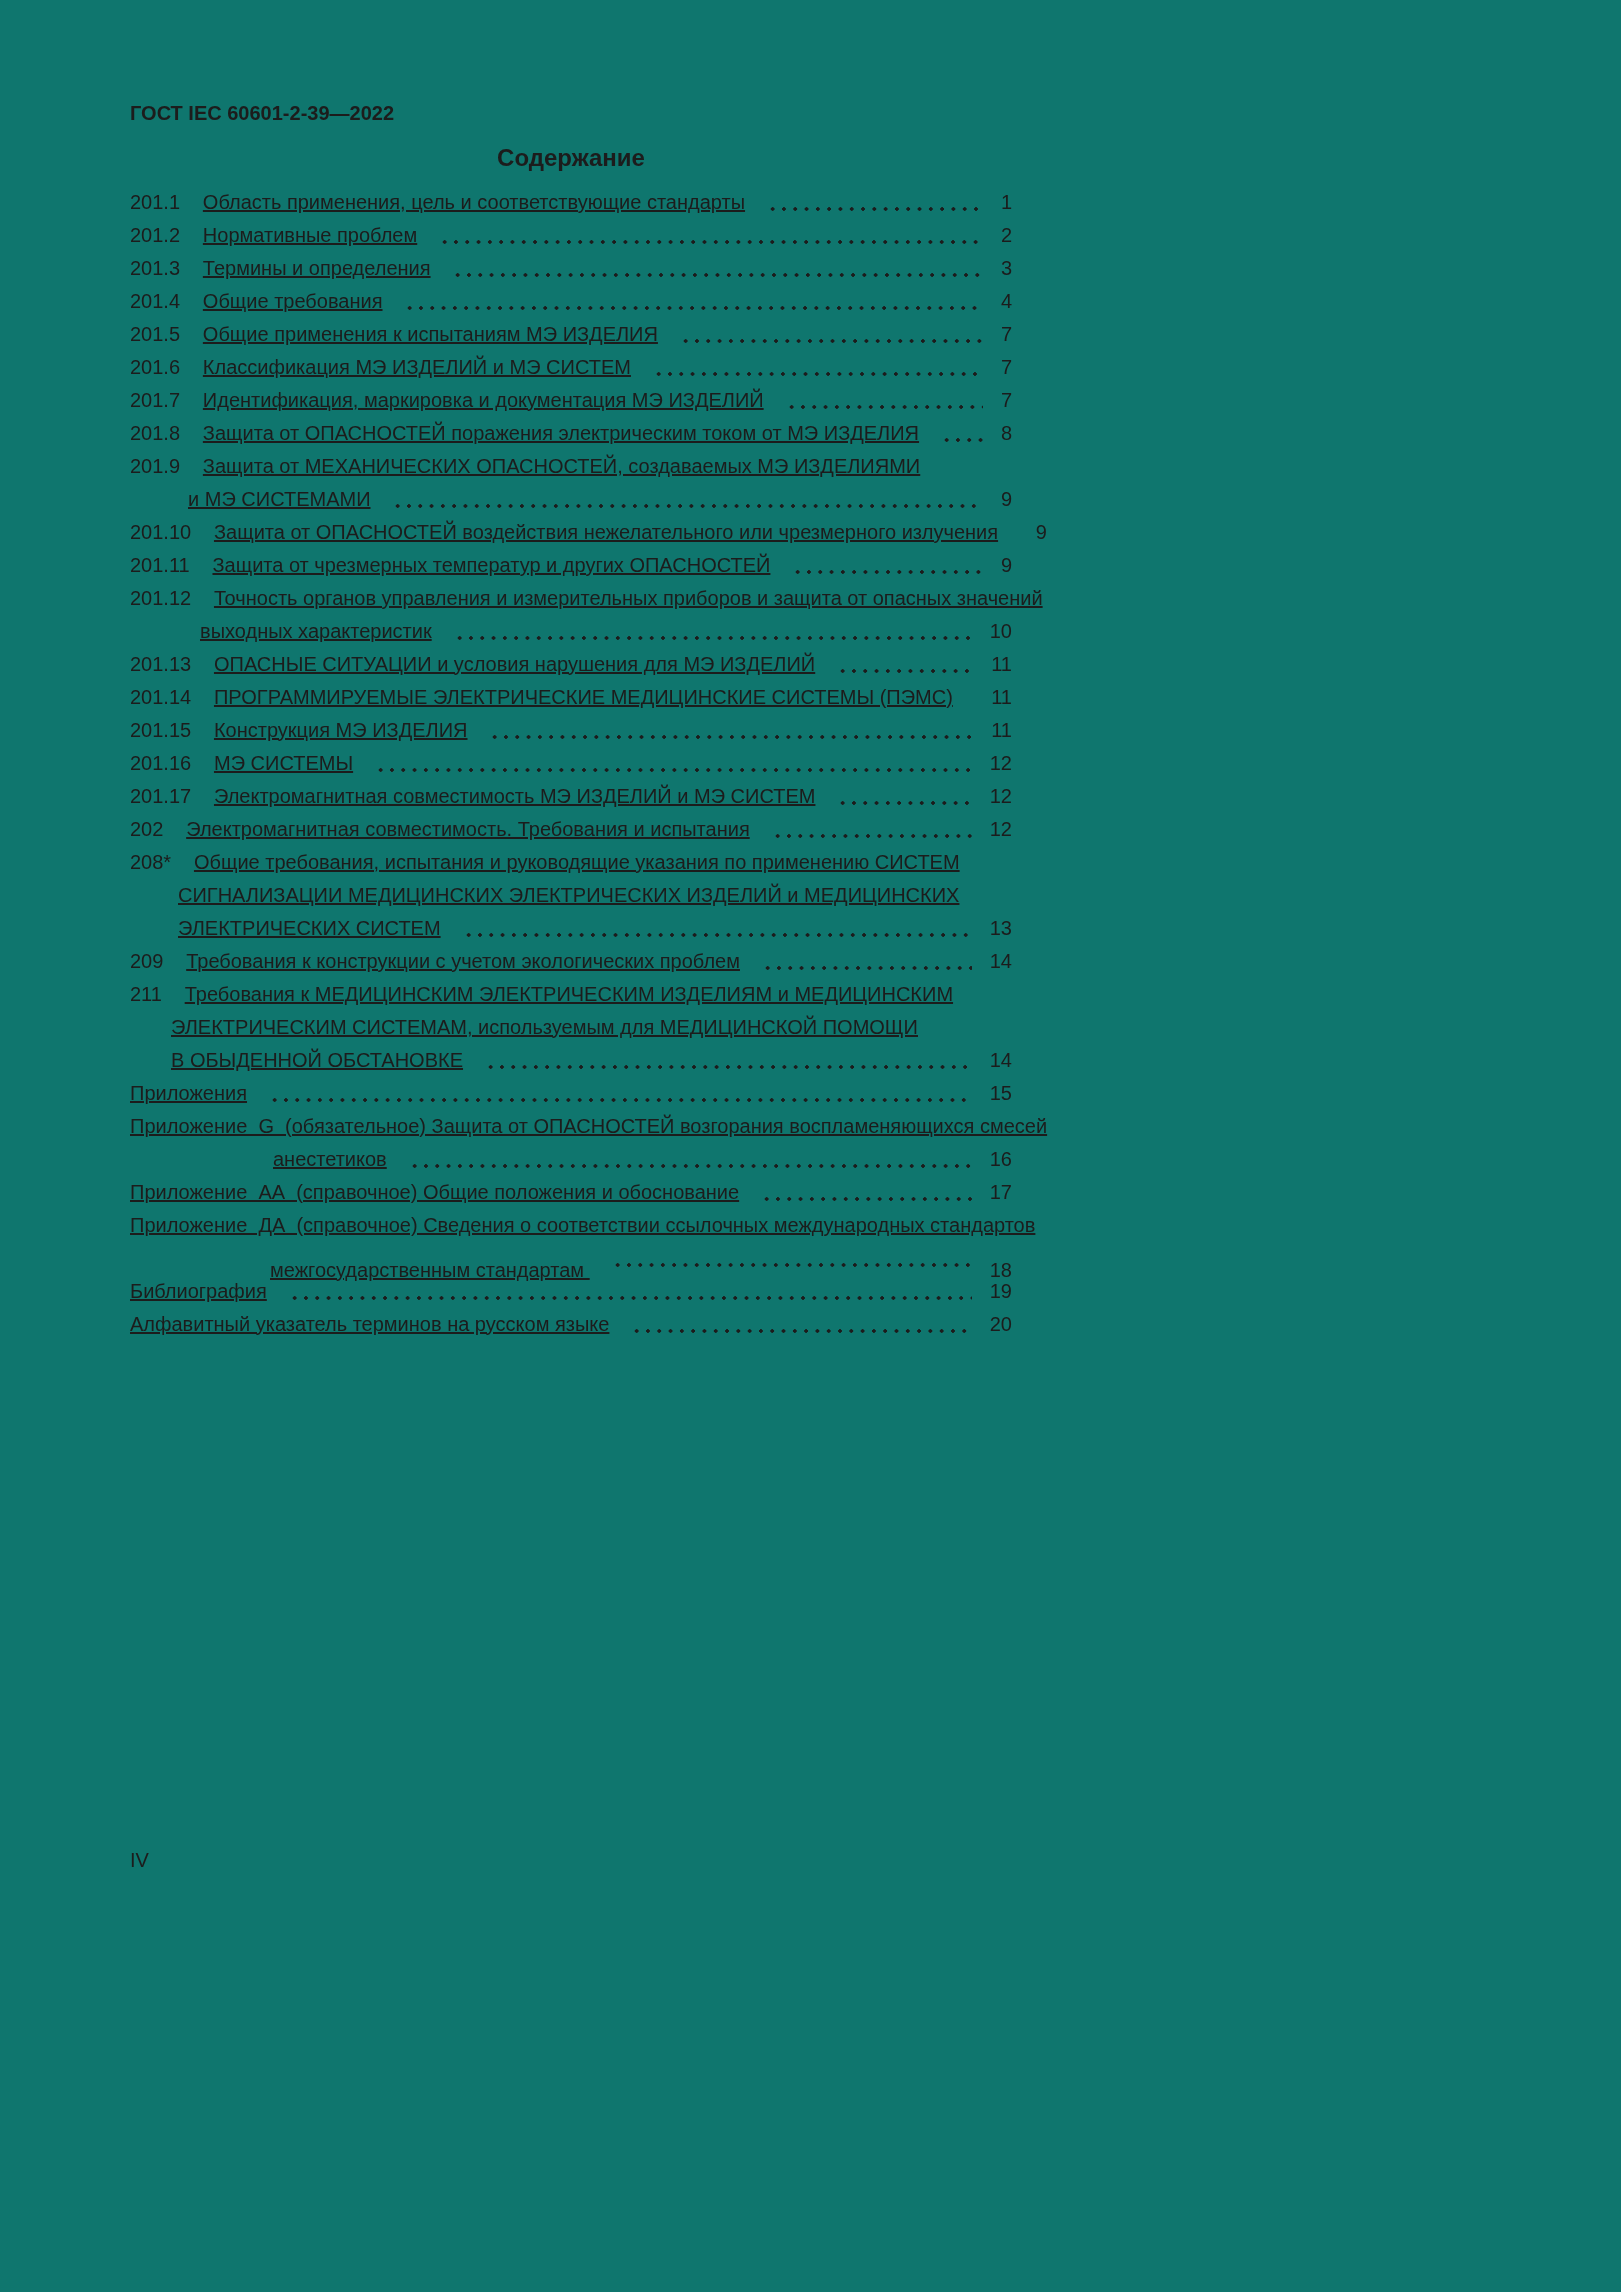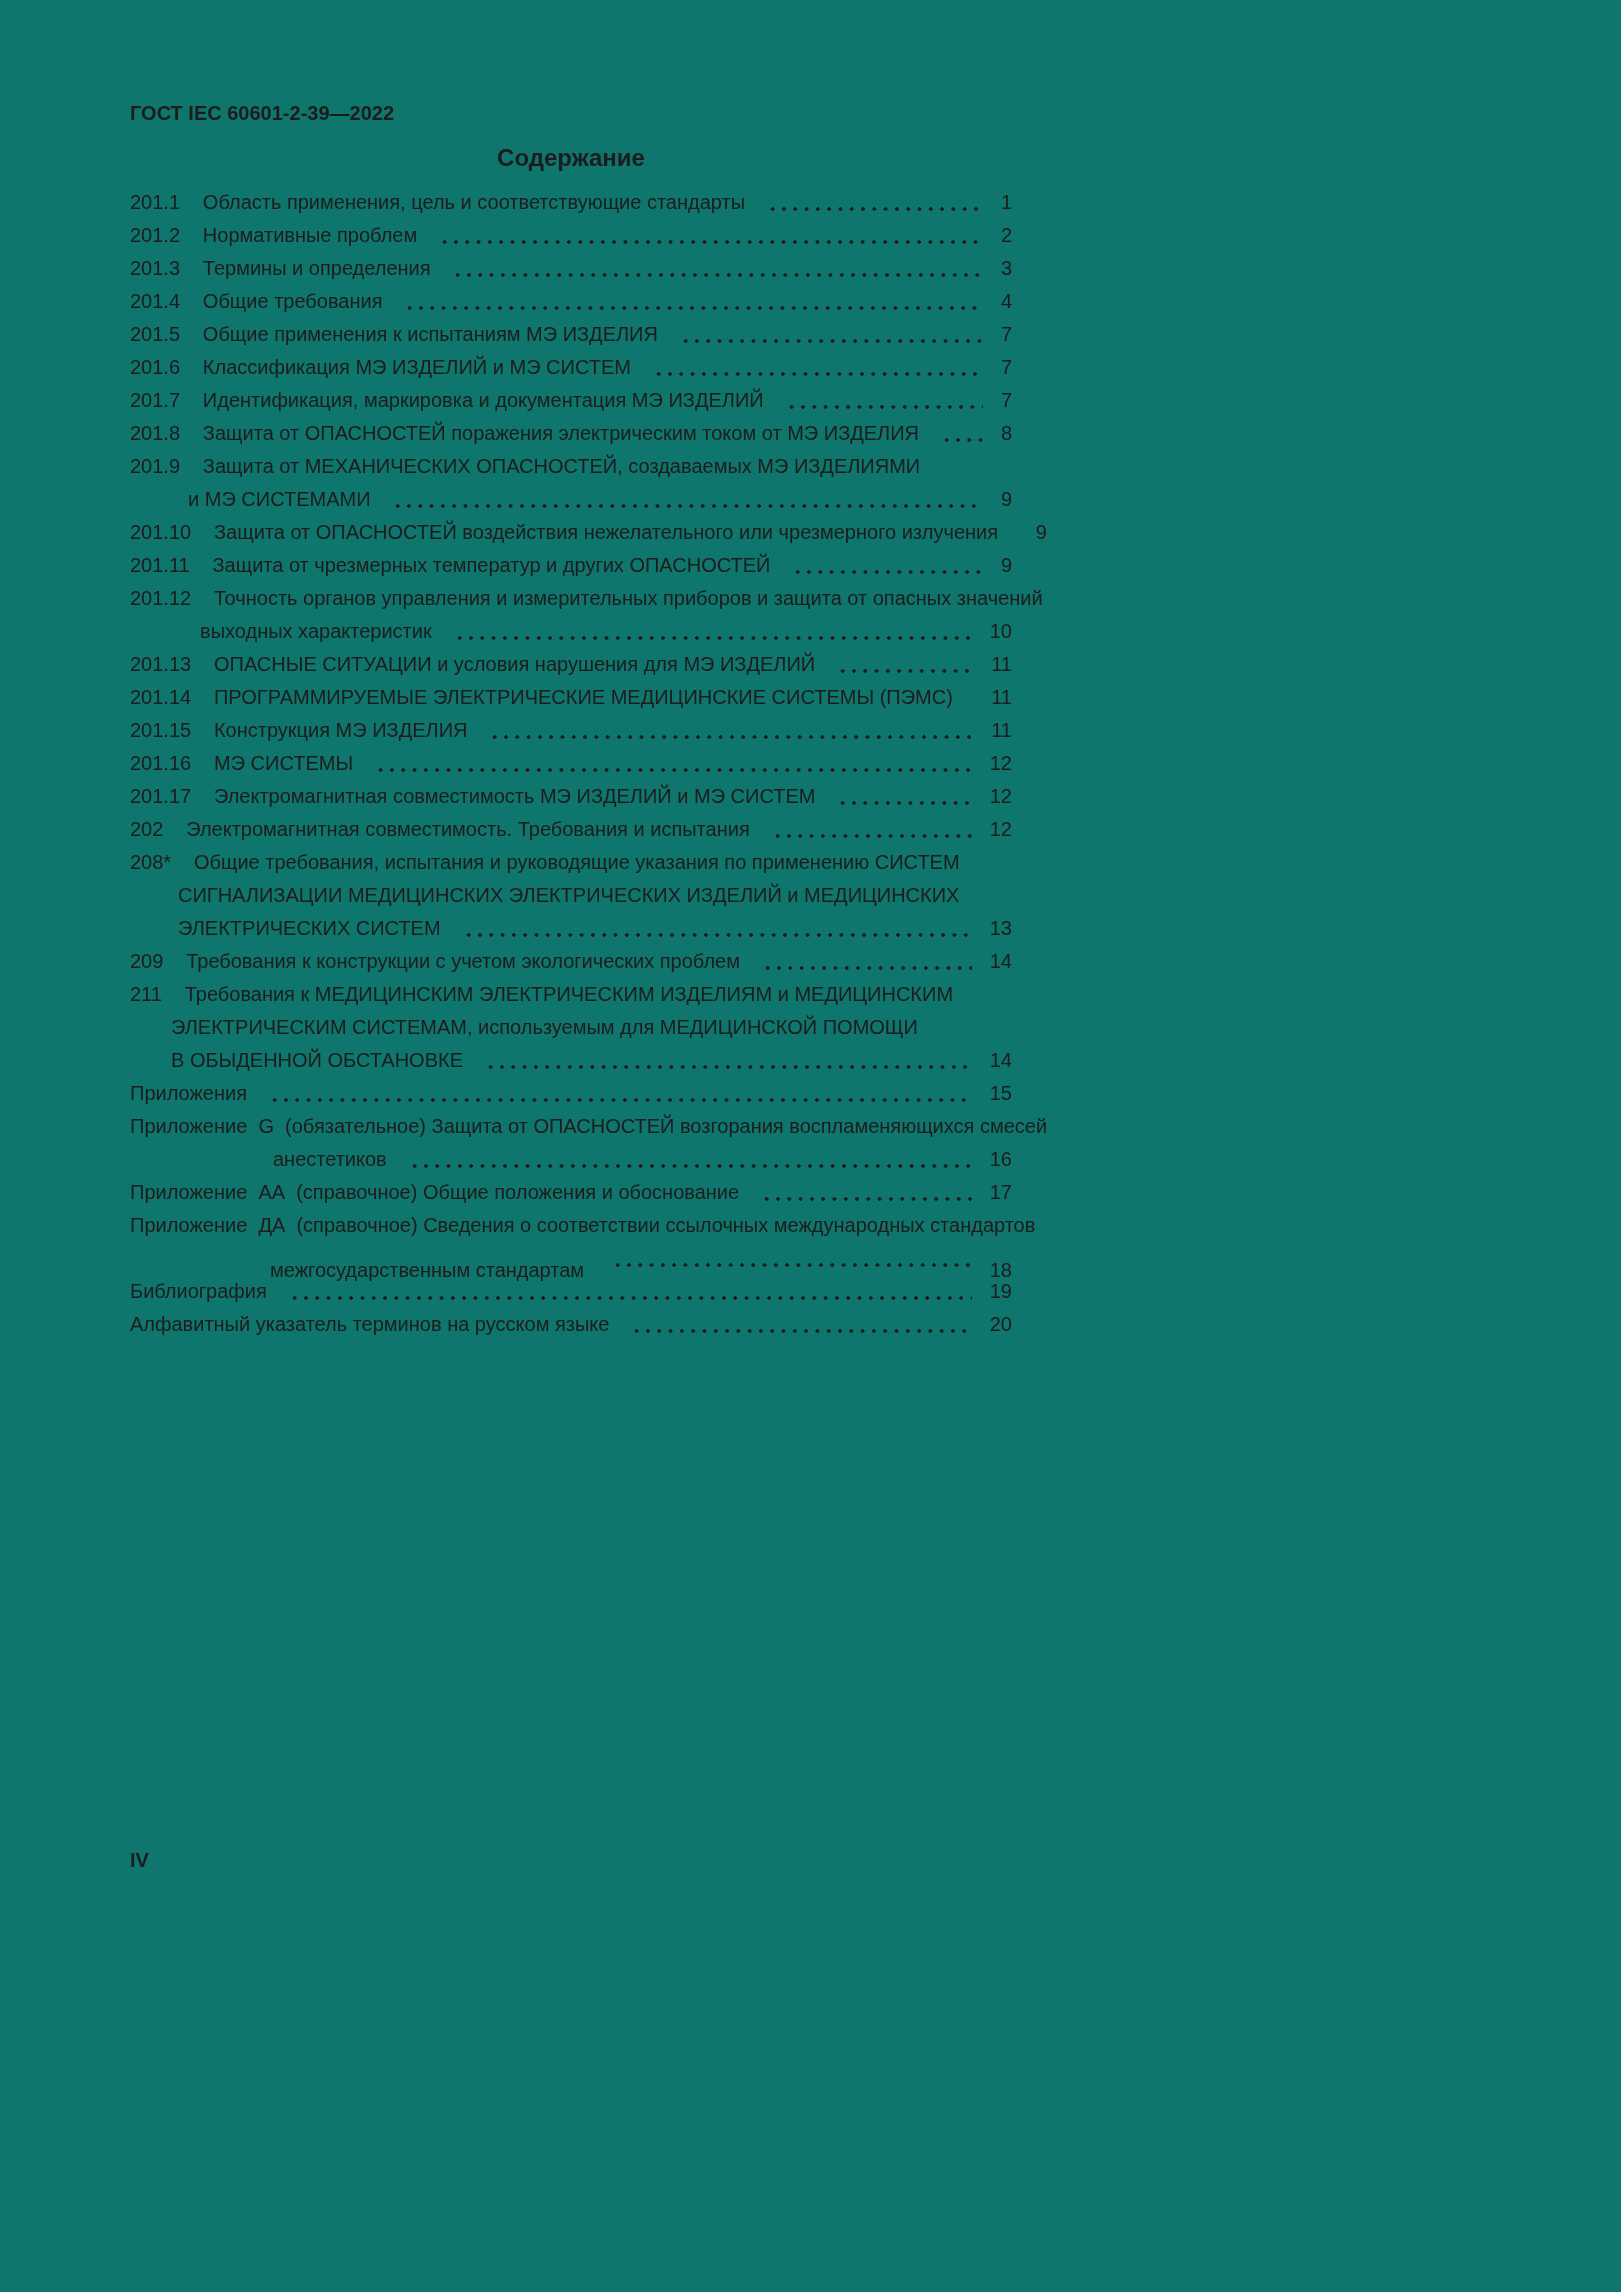--- a/index.html
+++ b/index.html
@@ -56,20 +56,21 @@
     gap: 15px;
   }
   .toc-num {
     white-space: pre;
     flex: 0 0 auto;
     margin-right: 7.8px;
   }
   .toc-text {
     white-space: pre;
     flex: 0 0 auto;
+    text-decoration: underline;
   }
   .toc-leader {
     flex: 1 1 auto;
     min-width: 0;
     align-self: stretch;
     margin: 0 2.9px 0 4.9px;
     background-image: radial-gradient(circle, #1c1c1c 1.5px, transparent 1.9px);
     background-size: 11.3px 3.9px;
     background-repeat: repeat-x;
     background-position: left 2px bottom 7.8px;
@@ -78,21 +79,20 @@
     flex: 0 0 auto;
     white-space: pre;
     text-align: right;
   }
   .doc-footer {
     position: absolute;
     left: 130px;
     top: 1849px;
     font-size: 20px;
     line-height: 23.5px;
-    font-weight: bold;
   }
 </style>
 </head>
 <body>
 
 <div class="page">
   <div class="content">
     <div class="doc-header">ГОСТ IEC 60601-2-39—2022</div>
     <div class="toc-title">Содержание</div>
     <div class="toc-list">

